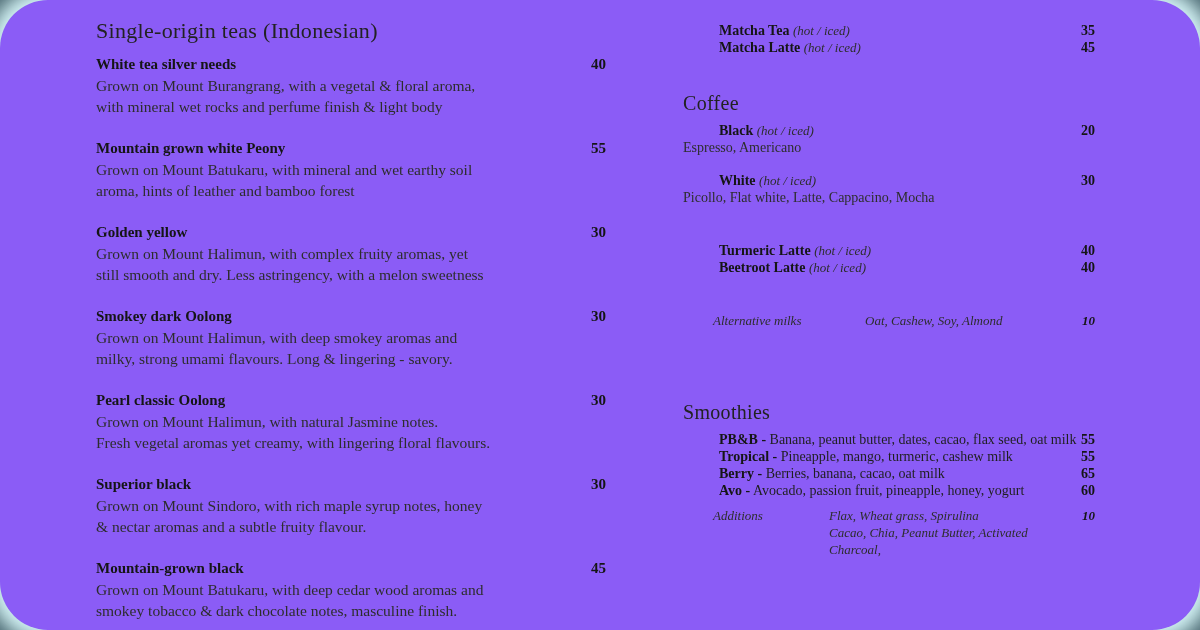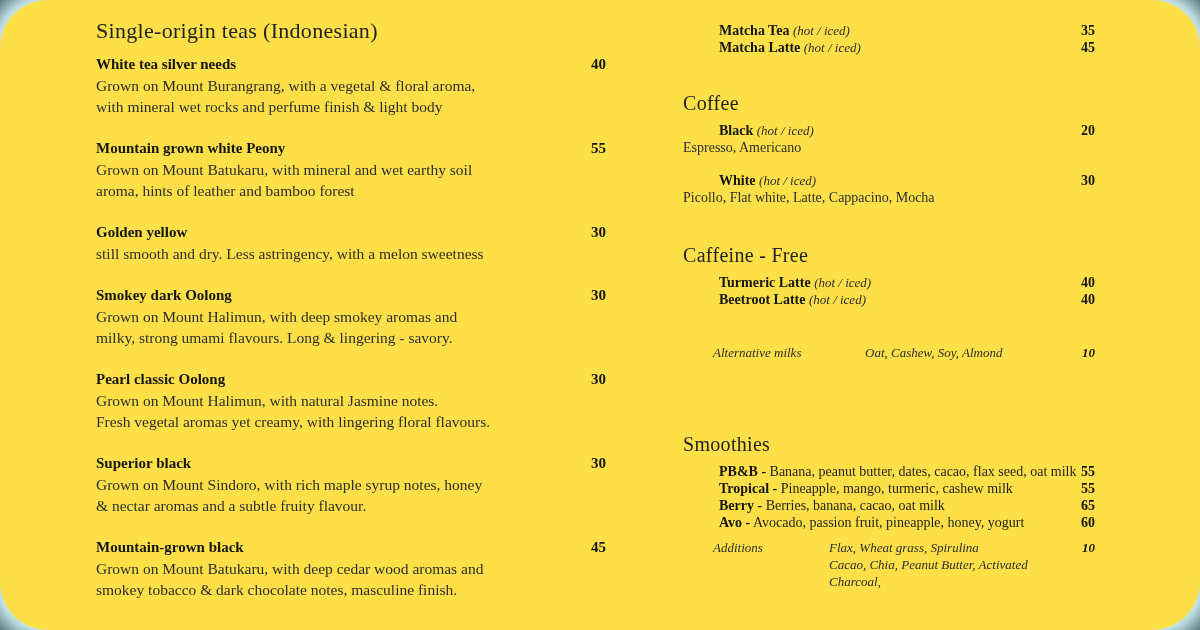--- a/index.html
+++ b/index.html
@@ -58,21 +58,21 @@
   .note-row .note-label { margin-left:30px; flex:0 0 108px; }
   .note-row.additions .note-label { flex:0 0 72px; }
   .note-text { flex:1; }
   .note-price { font-weight:700; font-style:italic; color:#151515; }
   .milks-note { margin-top:36px; }
   .additions-note { margin-top:8px; }
 </style>
 </head>
 <body style="background: rgb(76, 106, 115);">
 
-<div class="card" style="background: #fde047;">
+<div class="card" style="background: #8b5cf6;">
 
   <div class="left-col">
     <h1 class="menu-title">Single-origin teas (Indonesian)</h1>
 
     <div class="tea-item">
       <div class="tea-head">
         <span>White tea silver needs</span>
         <span class="drink-price">40</span>
       </div>
       <div class="tea-desc">Grown on Mount Burangrang, with a vegetal &amp; floral aroma,</div>
@@ -86,20 +86,21 @@
       </div>
       <div class="tea-desc">Grown on Mount Batukaru, with mineral and wet earthy soil</div>
       <div class="tea-desc">aroma, hints of leather and bamboo forest</div>
     </div>
 
     <div class="tea-item">
       <div class="tea-head">
         <span>Golden yellow</span>
         <span class="drink-price">30</span>
       </div>
+      <div class="tea-desc">Grown on Mount Halimun, with complex fruity aromas, yet</div>
       <div class="tea-desc">still smooth and dry. Less astringency, with a melon sweetness</div>
     </div>
 
     <div class="tea-item">
       <div class="tea-head">
         <span>Smokey dark Oolong</span>
         <span class="drink-price">30</span>
       </div>
       <div class="tea-desc">Grown on Mount Halimun, with deep smokey aromas and</div>
       <div class="tea-desc">milky, strong umami flavours. Long &amp; lingering - savory.</div>
@@ -158,21 +159,20 @@
       <div class="coffee-item">
         <div class="drink-row">
           <span><span class="drink-name">White</span> <span class="drink-variant">(hot / iced)</span></span>
           <span class="drink-price">30</span>
         </div>
         <div class="drink-desc">Picollo, Flat white, Latte, Cappacino, Mocha</div>
       </div>
     </div>
 
     <div class="sec-caffeine">
-      <h2 class="section-heading">Caffeine - Free</h2>
       <div class="drink-row">
         <span><span class="drink-name">Turmeric Latte</span> <span class="drink-variant">(hot / iced)</span></span>
         <span class="drink-price">40</span>
       </div>
       <div class="drink-row">
         <span><span class="drink-name">Beetroot Latte</span> <span class="drink-variant">(hot / iced)</span></span>
         <span class="drink-price">40</span>
       </div>
       <div class="note-row milks-note">
         <span class="note-label">Alternative milks</span>

